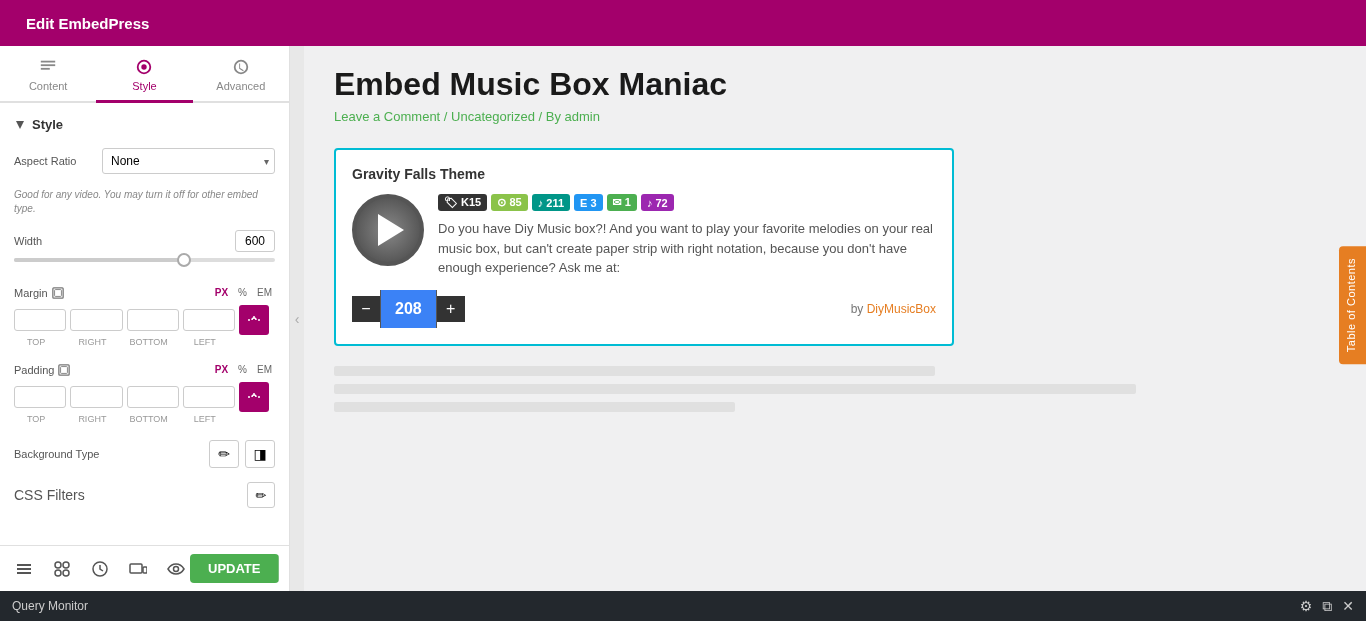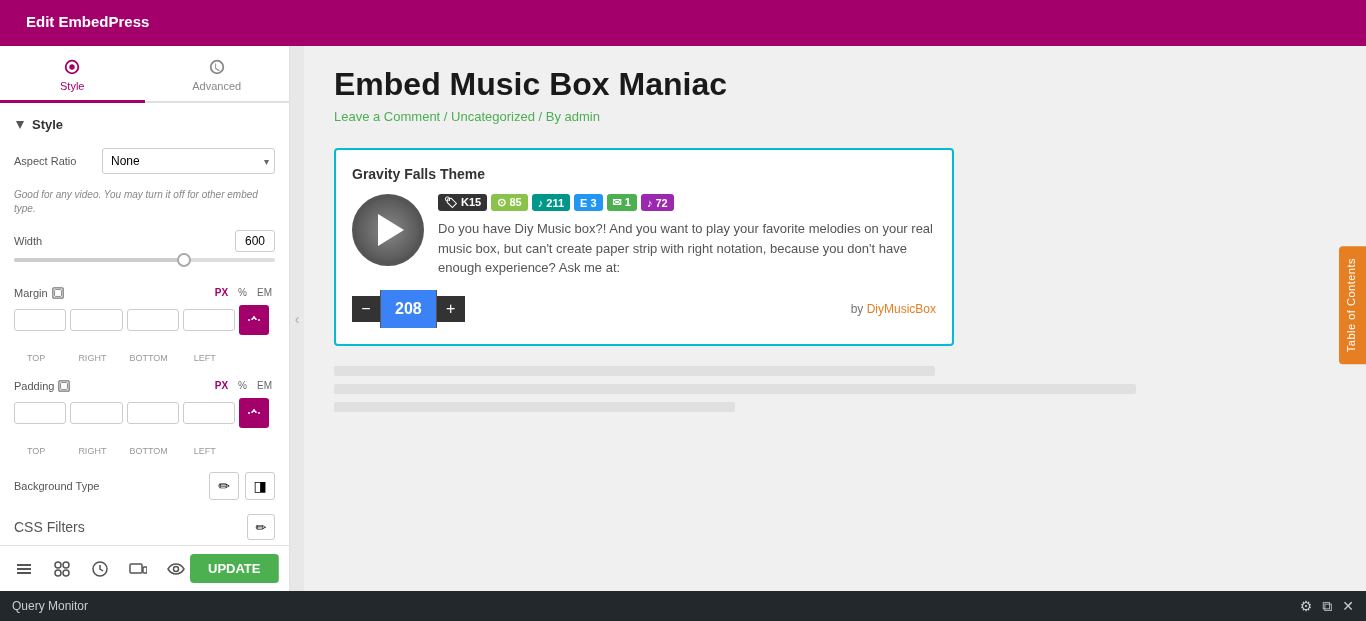--- a/index.html
+++ b/index.html
@@ -4,23 +4,23 @@
   <style>
     * { box-sizing: border-box; margin: 0; padding: 0; }
     body { font-family: -apple-system, BlinkMacSystemFont, 'Segoe UI', sans-serif; background: #f0f0f1; display: flex; flex-direction: column; height: 621px; overflow: hidden; }
 
     
     .top-bar {
       background: #a3006b;
       color: white;
       height: 46px;
       display: flex;
-      align-items: flex-end;
+      align-items: center;
       justify-content: space-between;
-      padding: 16px 14px;
+      padding: 0 14px;
       flex-shrink: 0;
     }
     .top-bar-left { display: flex; align-items: center; gap: 12px; }
     .top-bar-title { font-size: 15px; font-weight: 600; }
 
     
     .main-layout { display: flex; flex: 1; overflow: hidden; }
 
     
     .sidebar {
@@ -195,21 +195,21 @@
       cursor: pointer;
       display: flex;
       align-items: center;
       justify-content: center;
     }
     .spacing-link-btn svg { width: 14px; height: 14px; fill: white; }
     .spacing-sublabels {
       display: grid;
       grid-template-columns: 1fr 1fr 1fr 1fr 36px;
       gap: 12px;
-      margin-top: 18px;
+      margin-top: 2px;
     }
     .spacing-sublabel { font-size: 9px; color: #999; text-align: center; text-transform: uppercase; }
 
     .bg-type-row {
       display: flex;
       align-items: center;
       justify-content: space-between;
       margin-bottom: 14px;
     }
     .bg-type-btns { display: flex; gap: 6px; }
@@ -498,20 +498,28 @@
         <rect x="12" y="12" width="8" height="8"></rect>
       </svg>
   </span>
 </div>
 
 <div class="main-layout">
 
   <div class="sidebar">
 
     <div class="sidebar-tabs">
+      <div class="sidebar-tab">
+        <svg viewBox="0 0 20 20">
+            <rect x="2" y="3" width="16" height="2"></rect>
+            <rect x="2" y="7" width="16" height="2"></rect>
+            <rect x="2" y="11" width="10" height="2"></rect>
+          </svg>
+        <span>Content</span>
+      </div>
       <div class="sidebar-tab active">
         <svg viewBox="0 0 20 20" fill="#a3006b">
             <circle cx="10" cy="10" r="7" stroke="#a3006b" stroke-width="2" fill="none"></circle>
             <circle cx="10" cy="10" r="3"></circle>
           </svg>
         <span>Style</span>
       </div>
       <div class="sidebar-tab">
         <svg viewBox="0 0 20 20" fill="#888">
             <path d="M10 2a8 8 0 100 16A8 8 0 0010 2zm0 2a6 6 0 110 12A6 6 0 0110 4zm-1 2v5l4 2.5-.7 1.2L8 12V6h1z"></path>

